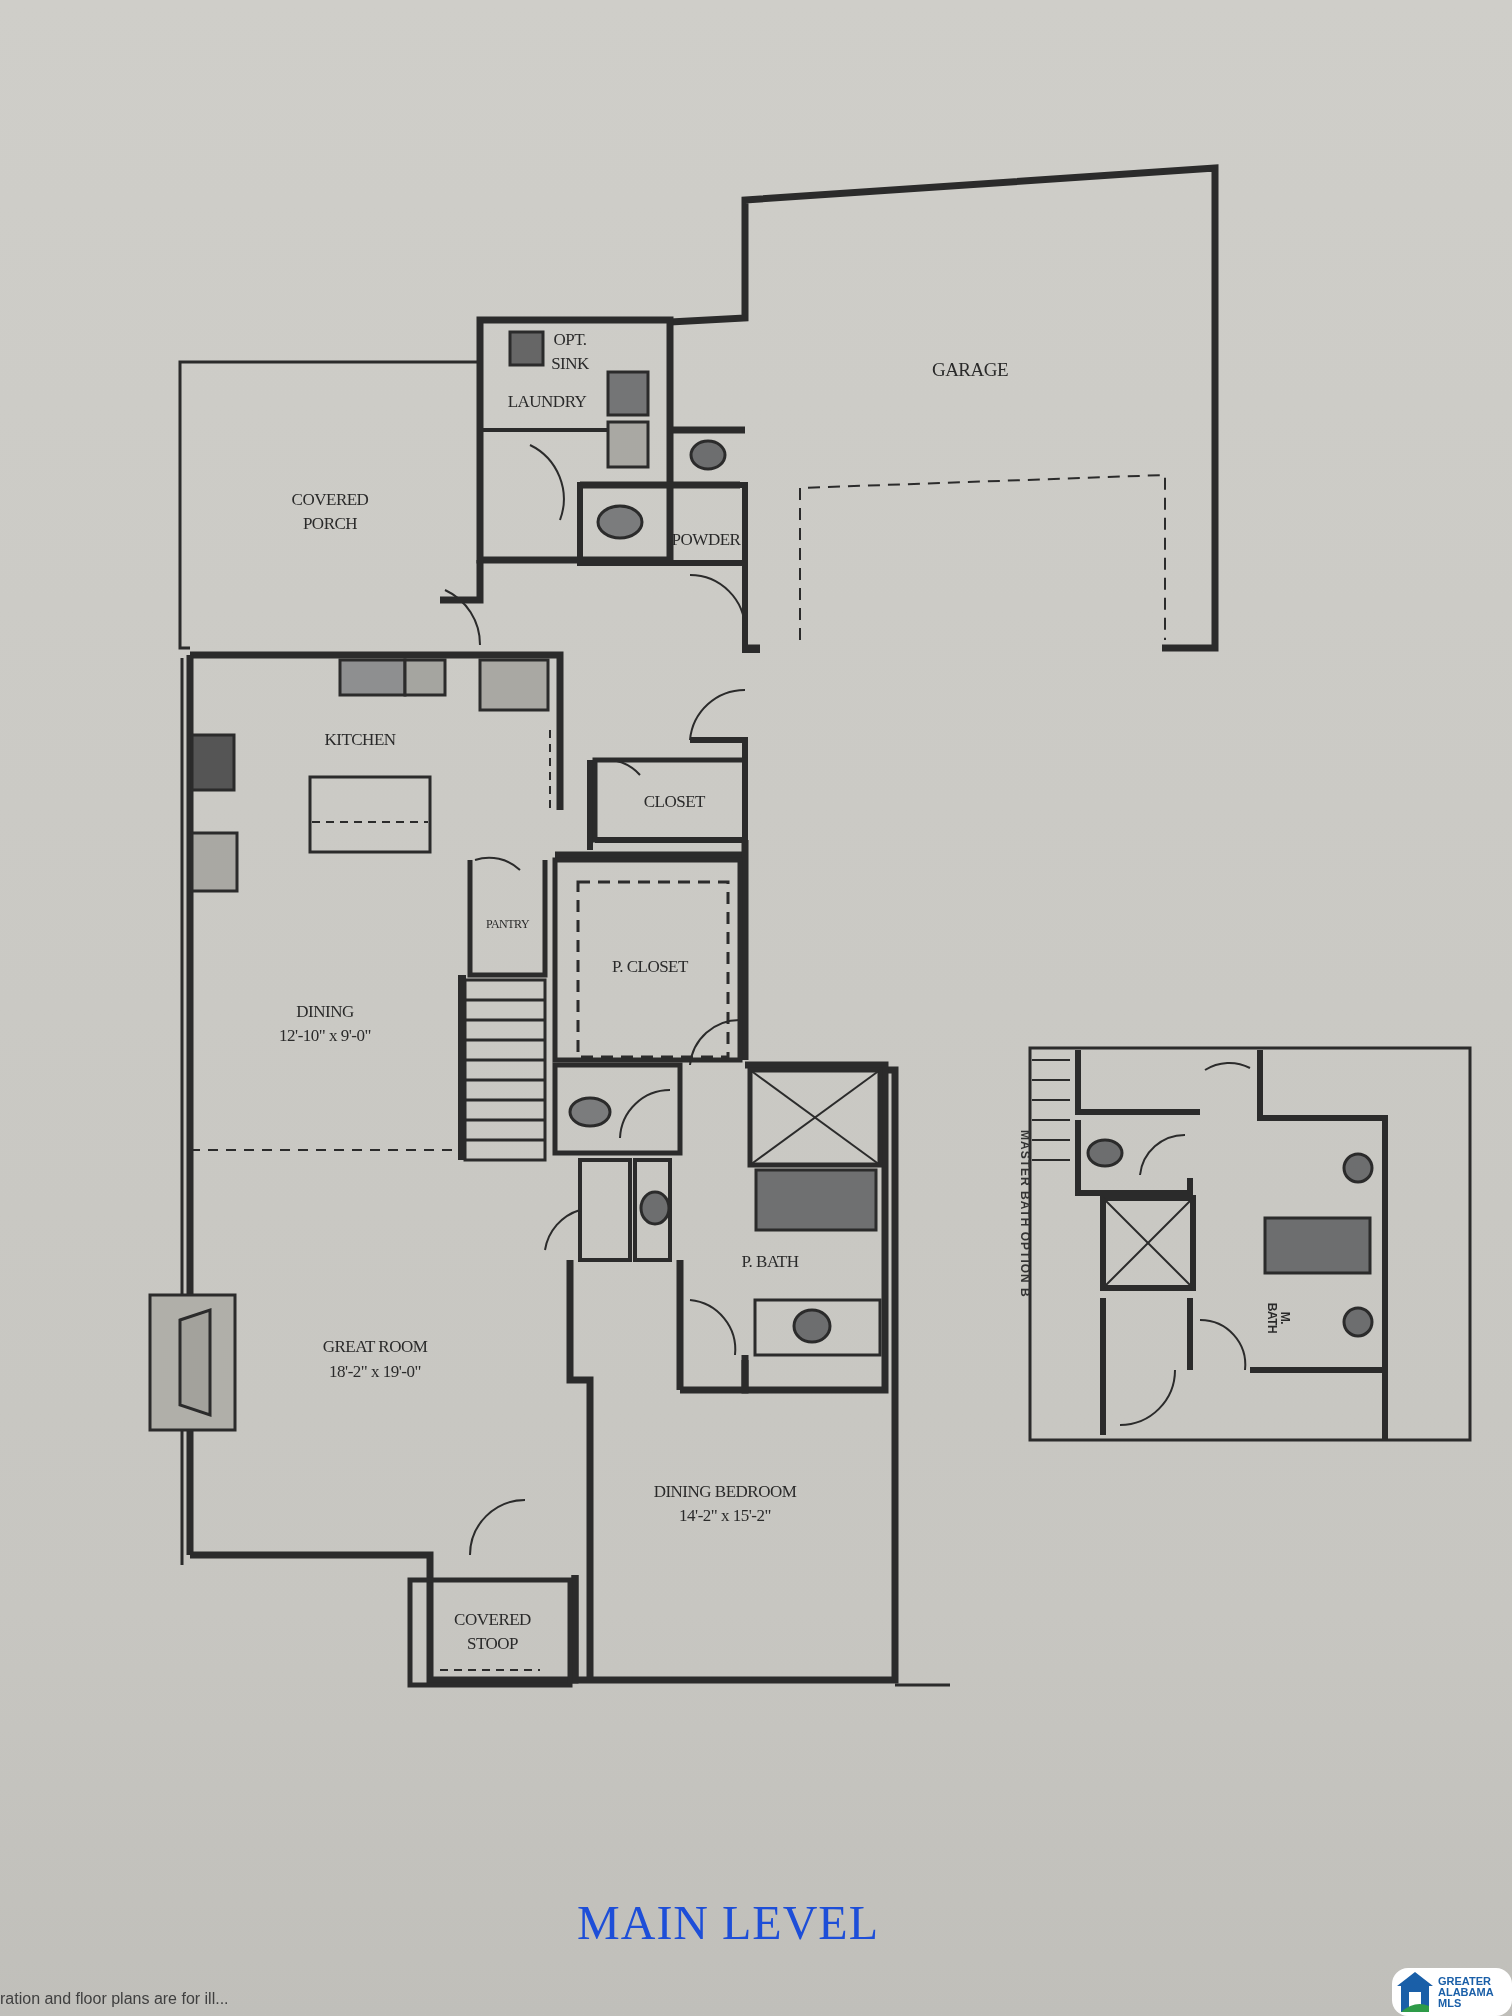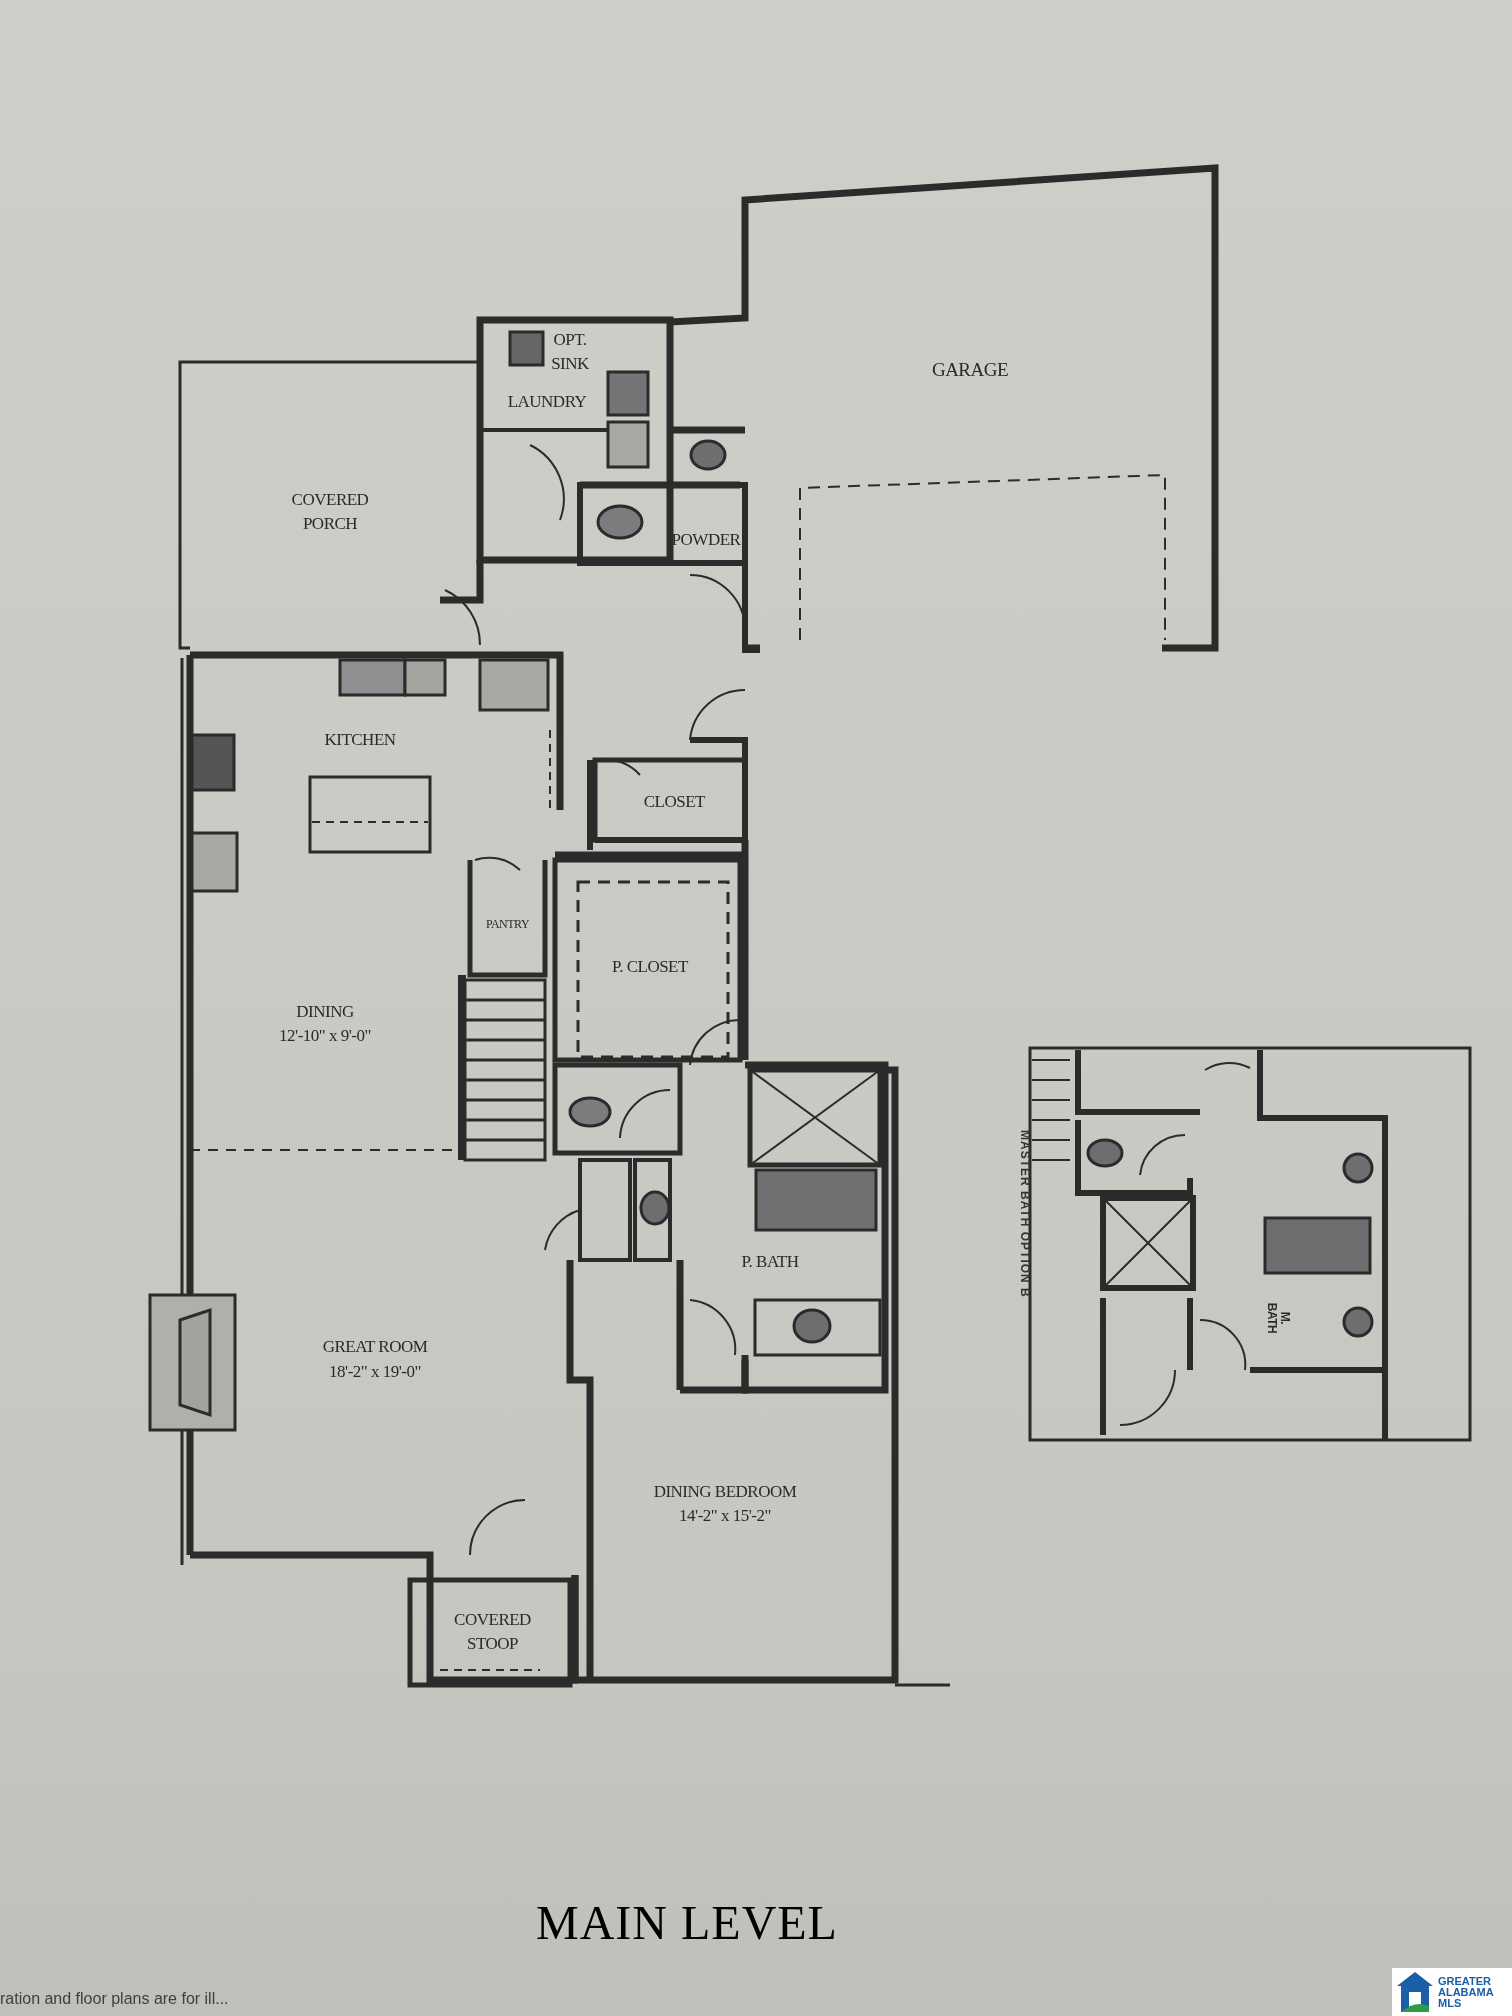--- a/index.html
+++ b/index.html
@@ -1,24 +1,24 @@
 <!DOCTYPE html>
 <html><head>
 <meta charset="utf-8">
 <style>
   html,body{margin:0;padding:0;}
   body{width:1512px;height:2016px;background:#c9c8c3;position:relative;overflow:hidden;font-family:"Liberation Serif","DejaVu Serif",serif;}
   .paper{position:absolute;left:0;top:0;width:1512px;height:2016px;background:linear-gradient(180deg,#cfcec9 0%,#cbcac5 40%,#c7c6c1 80%,#c0bfba 100%);}
   svg.plan{position:absolute;left:0;top:0;}
   .lbl{position:absolute;color:#2a2a2a;text-align:center;font-size:19px;line-height:24px;letter-spacing:-0.5px;white-space:pre-line;}
   .lbl.small{font-size:17px;}
-  .title{position:absolute;left:536px;top:1895px;width:320px;font-size:48px;color:#000000;letter-spacing:1px;}
+  .title{position:absolute;left:568px;top:1895px;width:320px;text-align:center;font-size:48px;color:#1d4ed8;letter-spacing:1px;}
   .foot{position:absolute;left:0;top:1990px;font-family:"Liberation Sans",sans-serif;font-size:16px;color:#404040;}
   .vert{position:absolute;left:1012px;top:1130px;width:240px;transform-origin:0 0;transform:rotate(90deg) translate(0,-20px);font-family:"Liberation Sans",sans-serif;font-weight:bold;font-size:12px;color:#333;letter-spacing:1px;}
-  .mls{position:absolute;left:1392px;top:1968px;width:120px;height:48px;background:#fff;display:flex;align-items:center;}
+  .mls{position:absolute;left:1392px;top:1968px;width:120px;height:48px;background:#fff;display:flex;align-items:center;border-radius:16px;}
   .mls .house{width:38px;height:44px;margin-left:4px;position:relative;}
   .mls .txt{font-family:"Liberation Sans",sans-serif;font-weight:bold;font-size:11px;line-height:11px;color:#1a5fa8;margin-left:4px;}
 </style>
 </head>
 <body>
 
 <div class="paper"></div>
 
 <svg class="plan" width="1512" height="2016" xmlns="http://www.w3.org/2000/svg">
   <g fill="none" stroke="#2b2b2b" stroke-width="7" stroke-linejoin="miter">

